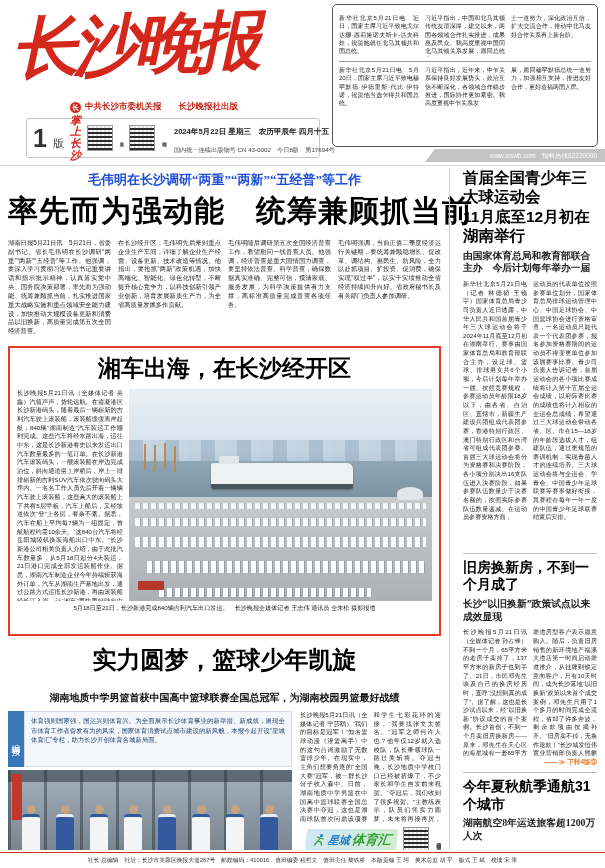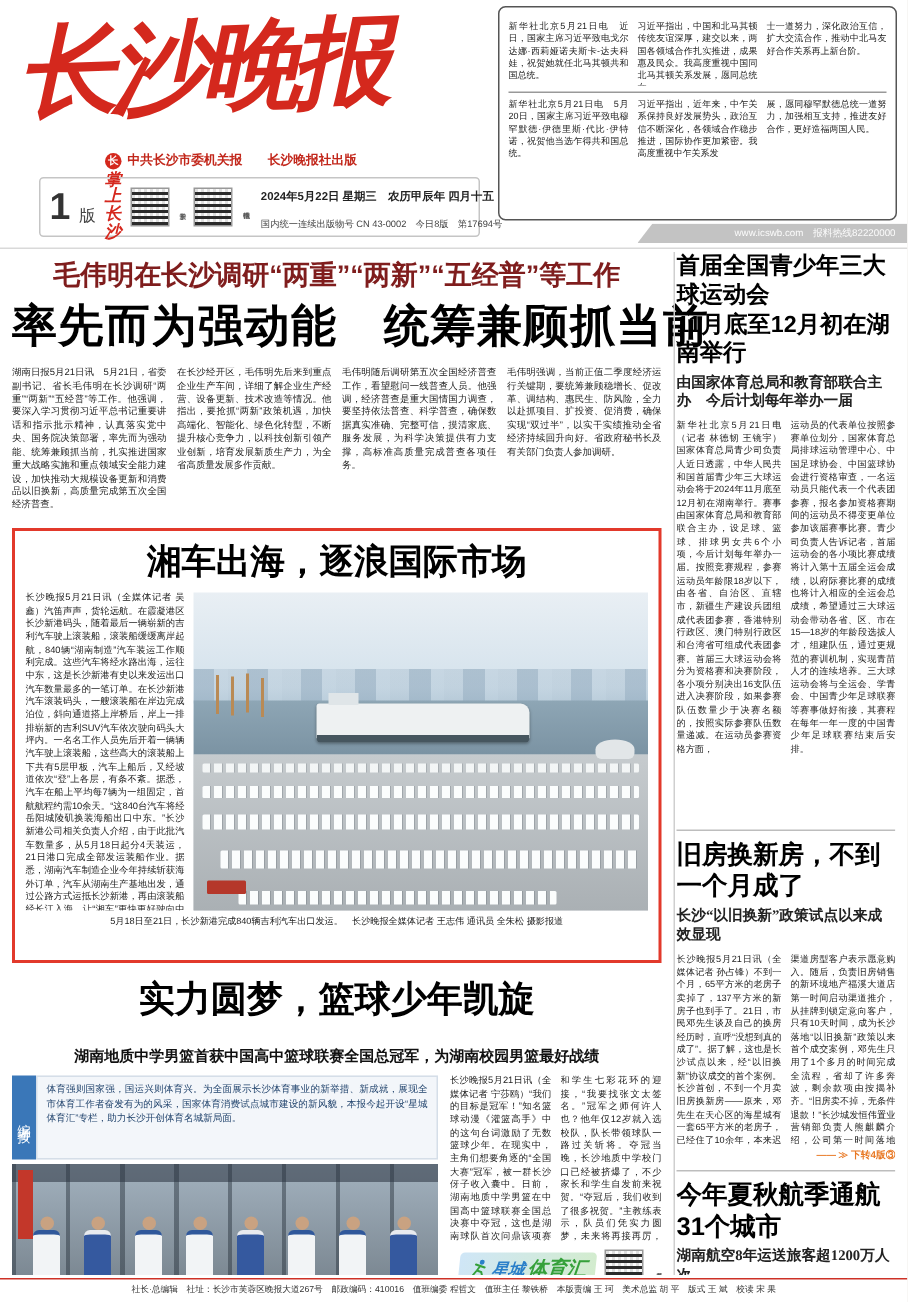--- a/index.html
+++ b/index.html
@@ -31,22 +31,22 @@
   .tr-h2 { font-family:"Liberation Serif",serif; font-weight:bold; font-size:14.5px; text-align:center; color:#111; margin-top:4px; white-space:nowrap; }
   .tr-cols { display:flex; gap:6px; margin-top:4px; height:43px; overflow:hidden; }
   .tr-cols div { flex:1; font-size:6px; line-height:1.38; color:#222; text-align:justify; overflow:hidden; }
   .tr-div { border-top:1px solid #999; margin-top:4px; }
   .web-strip { position:absolute; right:0; top:149px; width:180px; height:13px; background:#c3c3c3;
     clip-path:polygon(10px 0,100% 0,100% 100%,0 100%); color:#fcfcfc; font-size:6.5px; line-height:13px; text-align:right; padding-right:8px; }
   .head-rule { position:absolute; left:0; top:165px; width:605px; border-top:1px solid #d9d9d9; }
   
   main { position:absolute; left:8px; right:8px; top:168px; bottom:18px; display:flex; gap:8px; overflow:hidden; }
   .left-col { width:433px; flex:none; }
-  .right-col { flex:1; border-left:1px solid #cfcfcf; padding-left:1px; overflow:hidden; }
-  .kicker { margin-top:3px; text-align:center; font-family:Liberation Sans, sans-serif; font-weight:bold; font-size:18px; color:#7f1d1d; }
+  .right-col { flex:1; border-left:1px solid #cfcfcf; padding-left:13px; overflow:hidden; }
+  .kicker { margin-top:3px; text-align:center; font-family:Liberation Serif, serif; font-weight:bold; font-size:13px; color:#1d4ed8; }
   .lead-head { margin-top:2px; text-align:center; font-size:30px; font-weight:900; letter-spacing:1px; color:#000; white-space:nowrap; }
   .lead-cols { display:flex; gap:7px; margin-top:7px; height:100px; overflow:hidden; }
   .lead-cols div { flex:1; font-size:6.3px; line-height:1.4; color:#222; text-align:justify; overflow:hidden; }
   
   .feature { margin-top:7px; border:2px solid #e2392b; height:290px; padding:5px 7px 3px; overflow:hidden; position:relative; background:#fff; }
   .f-title { text-align:center; font-size:23px; font-weight:900; color:#000; }
   .f-sub { text-align:center; font-size:9.5px; color:#111; margin-top:2px; }
   .f-row { display:flex; gap:6px; margin-top:5px; height:212px; }
   .f-text { width:106px; flex:none; font-size:6.2px; line-height:1.4; color:#222; text-align:justify; overflow:hidden; }
   .turn { color:#e87722; font-size:6.5px; font-weight:bold; text-align:right; margin-top:2px; }
@@ -91,21 +91,21 @@
   .sl1 { color:#2a7fc9; font-weight:900; font-style:italic; font-size:11px; }
   .sl2 { color:#35a03a; font-weight:900; font-style:italic; font-size:13px; }
   .qr-s { width:26px; height:26px; flex:none;
     background:repeating-linear-gradient(0deg,#2b2b2b 0 2px,rgba(255,255,255,.85) 2px 4px),
                repeating-linear-gradient(90deg,#2b2b2b 0 2px,#e8e8e8 2px 4px); border:1px solid #999; }
   .qr-s-lab { writing-mode:vertical-rl; font-size:4.8px; color:#555; line-height:1.2; }
   
   .ra { overflow:hidden; }
   .ra + .ra { border-top:1px solid #bdbdbd; margin-top:5px; padding-top:5px; }
   .ra-h { font-size:15.5px; font-weight:900; color:#000; line-height:1.25; }
-  .ra-h.small { font-size:17px; }
+  .ra-h.small { font-size:14px; }
   .ra-sub { font-family:"Liberation Serif",serif; font-weight:bold; font-size:9.8px; color:#222; margin-top:4px; line-height:1.3; }
   .ra-cols { display:flex; gap:6px; margin-top:5px; overflow:hidden; }
   .ra-cols div { flex:1; font-size:6.1px; line-height:1.42; color:#222; text-align:justify; overflow:hidden; }
   .h272 { height:268px; } .h138 { height:128px; }
   
   footer { position:absolute; left:0; right:0; bottom:0; height:16px; border-top:1px solid #cd3126; background:#fff; }
   .foot-line { text-align:center; font-size:5.8px; color:#333; line-height:15px; white-space:nowrap; overflow:hidden; }
   .runner { flex:none; }
 </style>
 </head>
@@ -160,21 +160,21 @@
       <div class="kicker serif">毛伟明在长沙调研“两重”“两新”“五经普”等工作</div>
       <div class="lead-head">率先而为强动能　统筹兼顾抓当前</div>
       <div class="lead-cols">
         <div>湖南日报5月21日讯　5月21日，省委副书记、省长毛伟明在长沙调研“两重”“两新”“五经普”等工作。他强调，要深入学习贯彻习近平总书记重要讲话和指示批示精神，认真落实党中央、国务院决策部署，率先而为强动能、统筹兼顾抓当前，扎实推进国家重大战略实施和重点领域安全能力建设，加快推动大规模设备更新和消费品以旧换新，高质量完成第五次全国经济普查。</div>
         <div>在长沙经开区，毛伟明先后来到重点企业生产车间，详细了解企业生产经营、设备更新、技术改造等情况。他指出，要抢抓“两新”政策机遇，加快高端化、智能化、绿色化转型，不断提升核心竞争力，以科技创新引领产业创新，培育发展新质生产力，为全省高质量发展多作贡献。</div>
         <div>毛伟明随后调研第五次全国经济普查工作，看望慰问一线普查人员。他强调，经济普查是重大国情国力调查，要坚持依法普查、科学普查，确保数据真实准确、完整可信，摸清家底、服务发展，为科学决策提供有力支撑，高标准高质量完成普查各项任务。</div>
         <div>毛伟明强调，当前正值二季度经济运行关键期，要统筹兼顾稳增长、促改革、调结构、惠民生、防风险，全力以赴抓项目、扩投资、促消费，确保实现“双过半”，以实干实绩推动全省经济持续回升向好。省政府秘书长及有关部门负责人参加调研。</div>
       </div>
 
       <div class="feature">
-        <div class="f-title">湘车出海，逐浪国际市场</div>
+        <div class="f-title">湘车出海，在长沙经开区</div>
         <div class="f-row">
           <div class="f-text">
             <span>长沙晚报5月21日讯（全媒体记者 吴鑫）汽笛声声，货轮远航。在霞凝港区长沙新港码头，随着最后一辆崭新的吉利汽车驶上滚装船，滚装船缓缓离岸起航，840辆“湖南制造”汽车装运工作顺利完成。这些汽车将经水路出海，运往中东，这是长沙新港有史以来发运出口汽车数量最多的一笔订单。在长沙新港汽车滚装码头，一艘滚装船在岸边完成泊位，斜向通道搭上岸桥后，岸上一排排崭新的吉利SUV汽车依次驶向码头大坪内。一名名工作人员先后开着一辆辆汽车驶上滚装船，这些高大的滚装船上下共有5层甲板，汽车上船后，又经坡道依次“登”上各层，有条不紊。据悉，汽车在船上平均每7辆为一组固定，首航航程约需10余天。“这840台汽车将经岳阳城陵矶换装海船出口中东。”长沙新港公司相关负责人介绍，由于此批汽车数量多，从5月18日起分4天装运，21日港口完成全部发运装船作业。据悉，湖南汽车制造企业今年持续斩获海外订单，汽车从湖南生产基地出发，通过公路方式运抵长沙新港，再由滚装船经长江入海，让“湘车”更快更好驶向中东、中亚等海外市场。“如果通过公路运输，一般只能运输6至8台小汽车，而走水运，一艘滚装船可装运数百台，运输成本大幅降低，还具有低碳排放小等优势。”</span>
             
           </div>
           <div class="f-photo">
             <div class="skyline"></div>
             <div class="water"></div>
             <div class="crane"></div>
             <div class="ship"></div>

